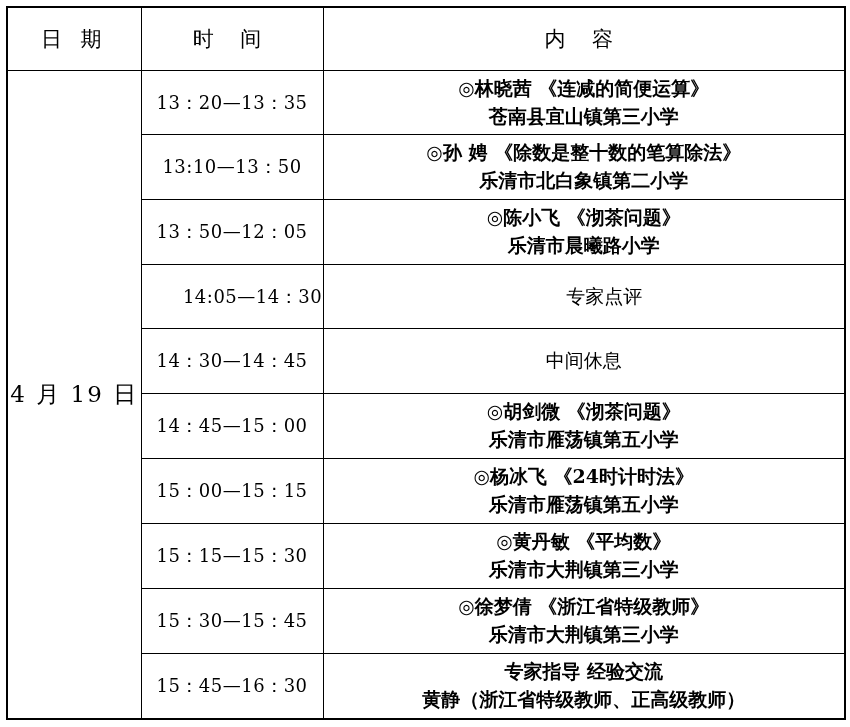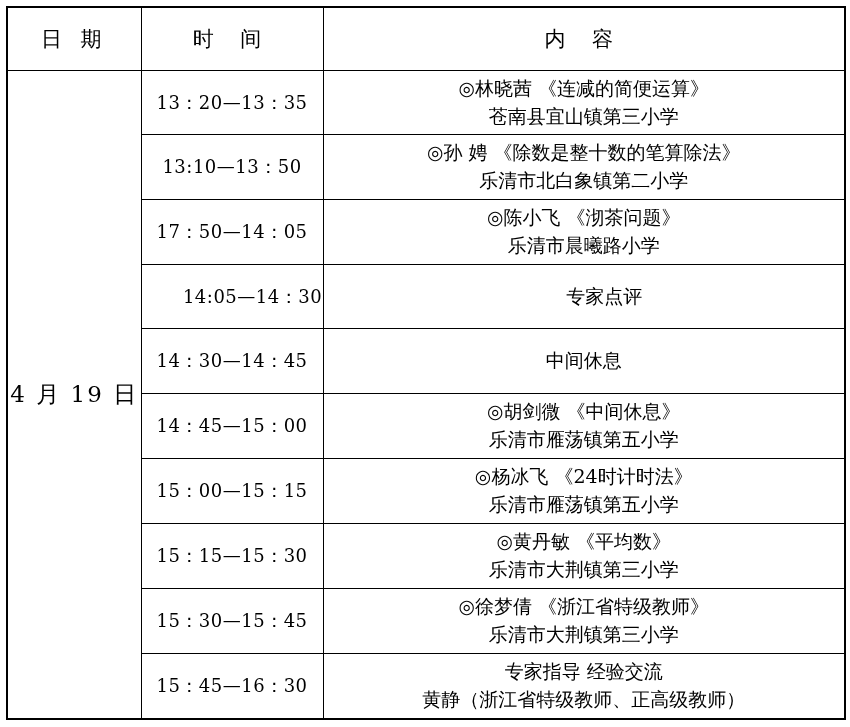--- a/index.html
+++ b/index.html
@@ -59,20 +59,21 @@
     white-space: nowrap;
   }
   td.content-cell {
     font-size: 19px;
     line-height: 1.45;
     padding: 6px 4px;
   }
   .line1, .line2 {
     display: block;
     white-space: nowrap;
+    font-weight: bold;
   }
   .single {
     display: block;
     white-space: nowrap;
     text-align: center;
   }
   
   tr.r0 td { height: 63px; }
   tr.r1 td { height: 64px; }
   tr.r2 td { height: 64px; }
@@ -111,42 +112,42 @@
         </td>
       </tr>
       <tr class="r1">
         <td class="time-cell">13:10—13：50</td>
         <td class="content-cell">
           <span class="line1">◎孙   娉  《除数是整十数的笔算除法》</span>
           <span class="line2">乐清市北白象镇第二小学</span>
         </td>
       </tr>
       <tr class="r2">
-        <td class="time-cell">17：50—14：05</td>
+        <td class="time-cell">13：50—12：05</td>
         <td class="content-cell">
           <span class="line1">◎陈小飞  《沏茶问题》</span>
           <span class="line2">乐清市晨曦路小学</span>
         </td>
       </tr>
       <tr class="r3">
         <td class="time-cell">14:05—14：30</td>
         <td class="content-cell">
           <span class="single">专家点评</span>
         </td>
       </tr>
       <tr class="r4">
         <td class="time-cell">14：30—14：45</td>
         <td class="content-cell">
           <span class="single">中间休息</span>
         </td>
       </tr>
       <tr class="r5">
         <td class="time-cell">14：45—15：00</td>
         <td class="content-cell">
-          <span class="line1">◎胡剑微  《中间休息》</span>
+          <span class="line1">◎胡剑微  《沏茶问题》</span>
           <span class="line2">乐清市雁荡镇第五小学</span>
         </td>
       </tr>
       <tr class="r6">
         <td class="time-cell">15：00—15：15</td>
         <td class="content-cell">
           <span class="line1">◎杨冰飞  《24时计时法》</span>
           <span class="line2">乐清市雁荡镇第五小学</span>
         </td>
       </tr>

